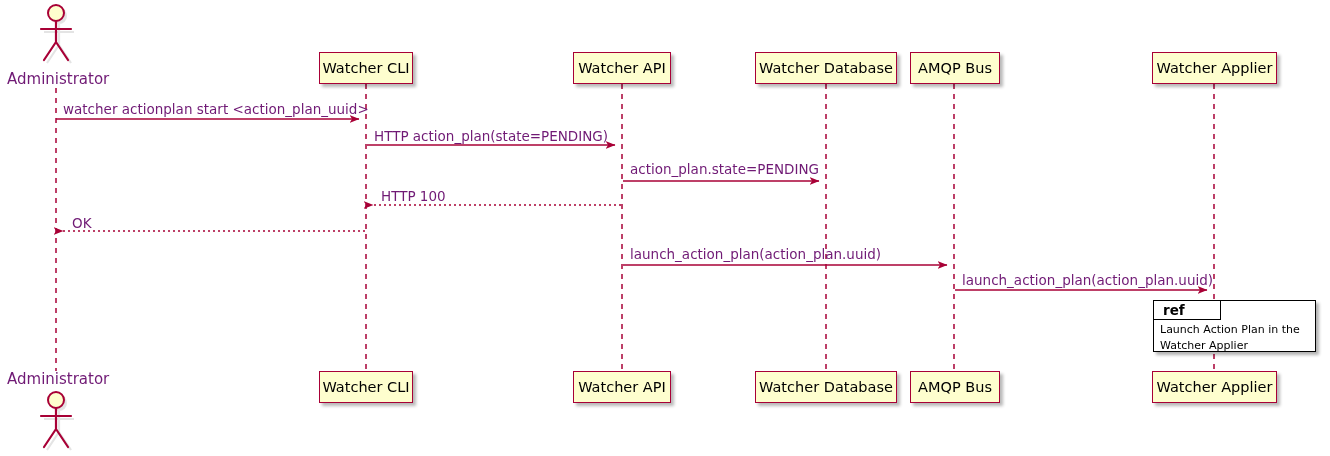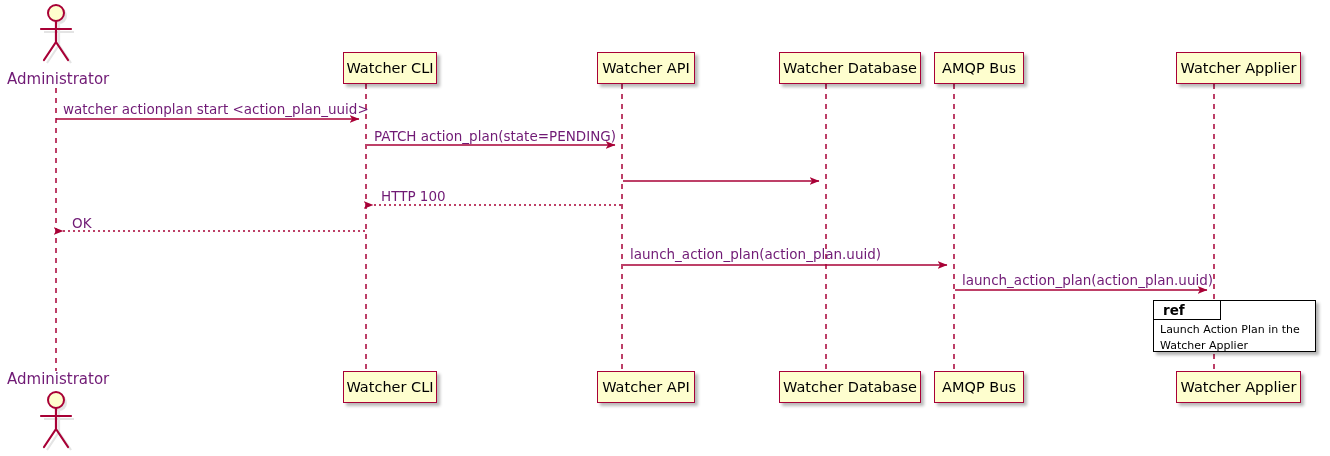--- a/index.html
+++ b/index.html
@@ -32,21 +32,20 @@
     border: 1.5px solid #A80036;
     box-shadow: 3px 3px 3px rgba(0,0,0,0.28);
     color: #000000;
     font-size: 14.5px;
     line-height: 1;
     display: flex;
     align-items: center;
     justify-content: center;
     box-sizing: border-box;
     white-space: nowrap;
-    margin-left: 24px;
   }
   .actor-label {
     position: absolute;
     font-size: 15px;
     color: #701a75;
     white-space: nowrap;
   }
   .msg-label {
     position: absolute;
     font-size: 13.5px;
@@ -187,22 +186,23 @@
   <div class="participant-box" style="left:1152px; top:371px; width:125px; height:32px;">
     <span>Watcher Applier</span>
   </div>
 
   <div class="actor-label" style="left:7px; top:70px;">Administrator</div>
 
   <div class="actor-label" style="left:7px; top:370px;">Administrator</div>
 
   <div class="msg-label" style="left:63px; top:101px;">watcher actionplan start &lt;action_plan_uuid&gt;</div>
 
-  <div class="msg-label" style="left:374px; top:128px;">PATCH action_plan(state=PENDING)</div>
-
+  <div class="msg-label" style="left:374px; top:128px;">HTTP action_plan(state=PENDING)</div>
+
+  <div class="msg-label" style="left:630px; top:161px;">action_plan.state=PENDING</div>
 
   <div class="msg-label" style="left:381px; top:188px;">HTTP 100</div>
 
   <div class="msg-label" style="left:72px; top:215px;text-align:center;">OK</div>
 
   <div class="msg-label" style="left:630px; top:246px;">launch_action_plan(action_plan.uuid)</div>
 
   <div class="msg-label" style="left:962px; top:272px;">launch_action_plan(action_plan.uuid)</div>
 
   <div class="ref-frame" style="left:1153px; top:300px; width:163px; height:52px;">

